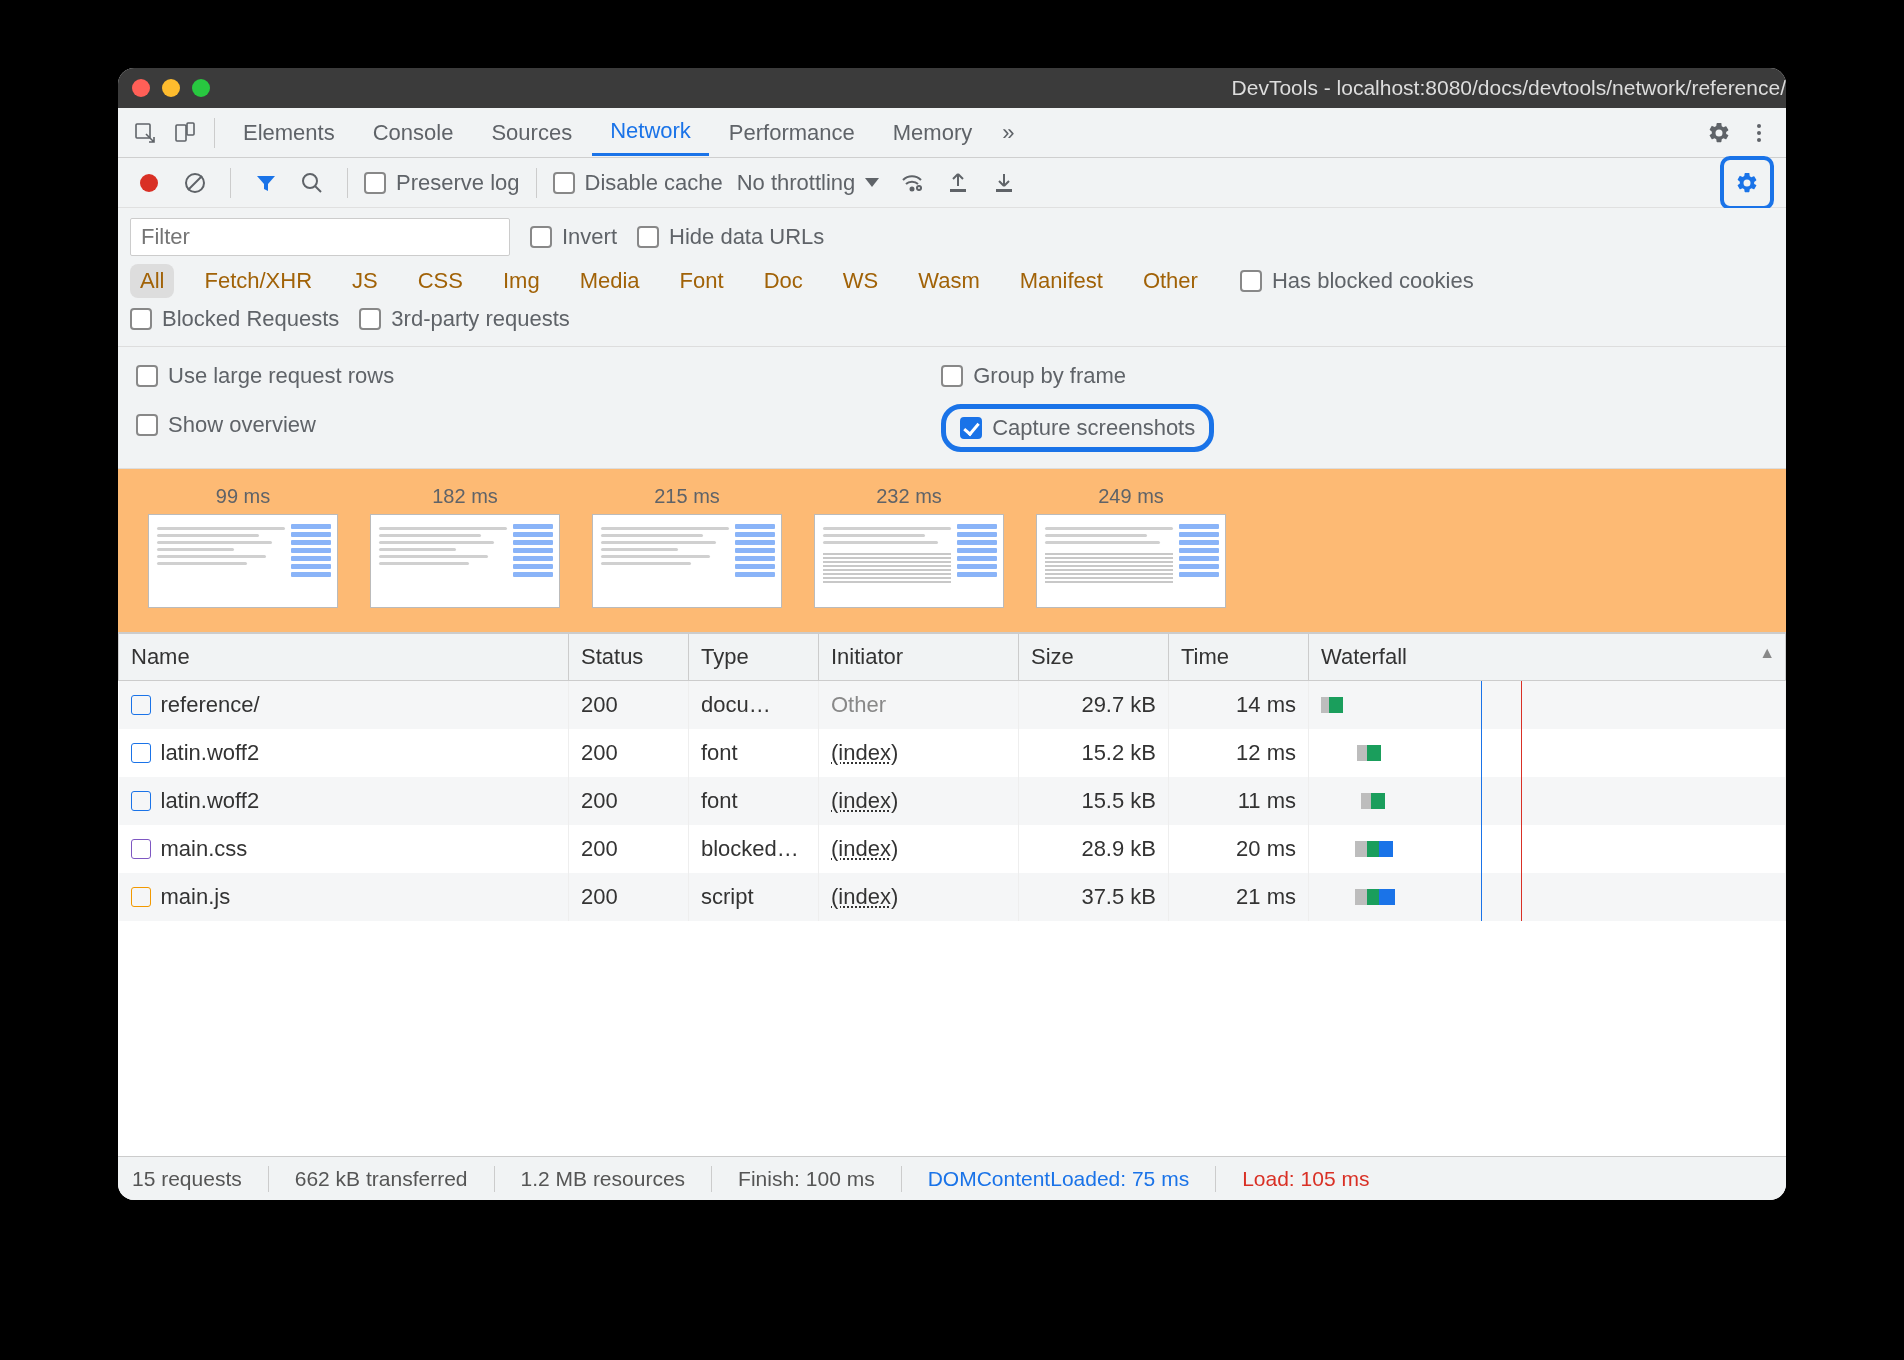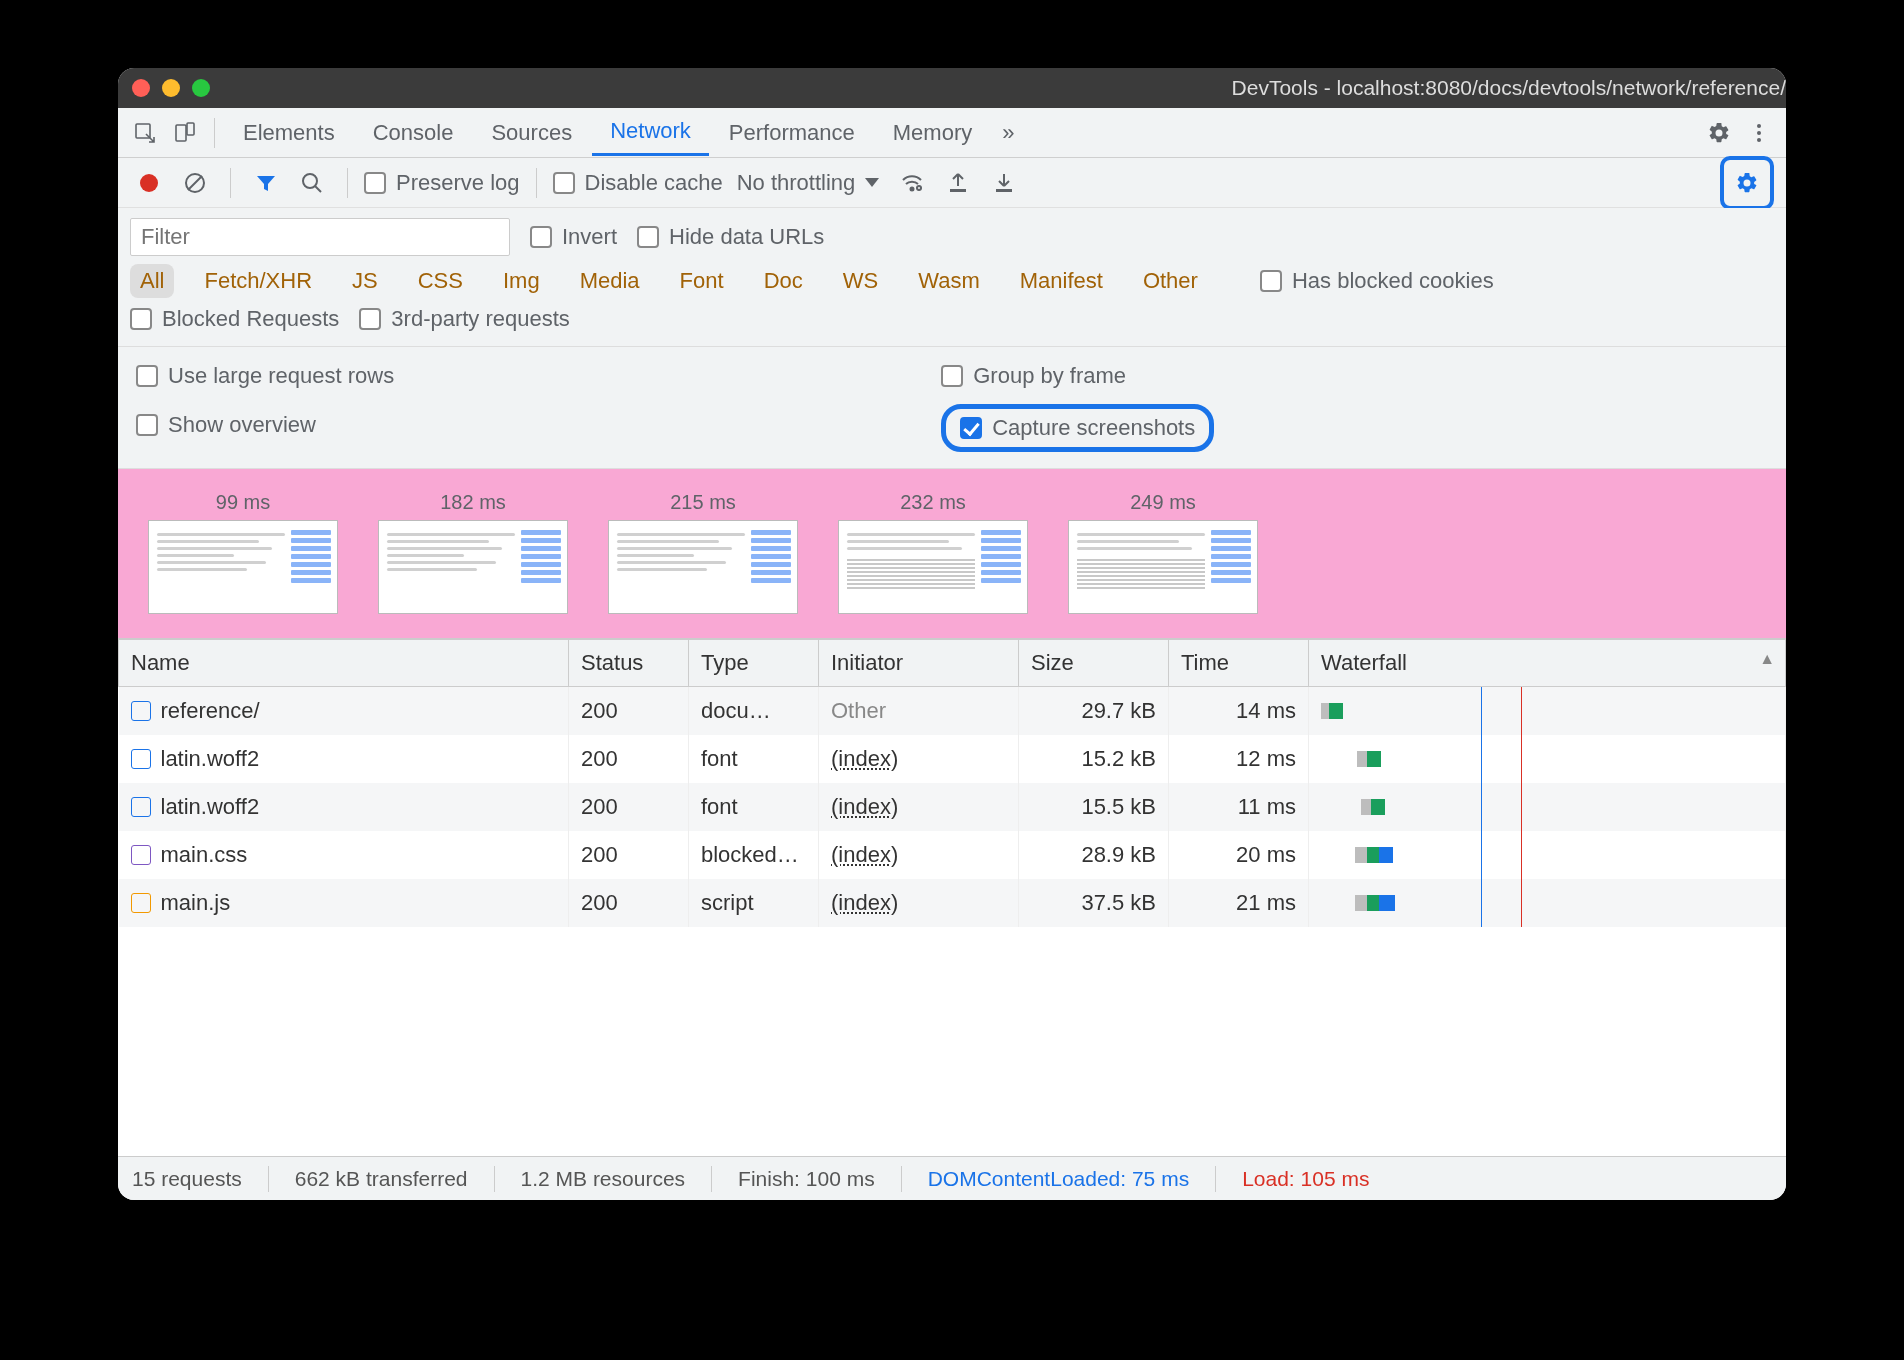--- a/index.html
+++ b/index.html
@@ -67,21 +67,21 @@
   .caret{ width:0;height:0;border-left:7px solid transparent;border-right:7px solid transparent;border-top:9px solid #5f6368;}
   .settings-hl{ border:4px solid #1a73e8; border-radius:10px; padding:4px;}
   .filtersbar{ background:#f1f3f4; padding:6px 12px 10px 12px; border-bottom:1px solid #ddd; flex:0 0 auto;}
   .row{display:flex; align-items:center; gap:20px; flex-wrap:wrap; padding:4px 0;}
   .filter-input{ width:380px; height:38px; background:#fff; border:1px solid #ccc; border-radius:2px; padding:0 10px; font-size:22px; color:#888;}
   .pill{ padding:4px 10px; border-radius:8px; color:#a16207; font-size:22px;}
   .pill.active{ background:#ddd;}
   .settingsrows{ background:#f1f3f4; border-bottom:1px solid #ddd; padding:10px 18px; flex:0 0 auto;}
   .settingsrows .col{ display:inline-block; width:49%; vertical-align:top;}
   .capture-hl{ display:inline-flex; align-items:center; border:5px solid #1a73e8; border-radius:20px; padding:6px 14px;}
-  .filmstrip{ background:#f9a8d4; border-bottom:1px solid #ccc; padding:22px 30px 24px 30px; display:flex; gap:40px; flex:0 0 auto;}
+  .filmstrip{ background:#fdba74; border-bottom:1px solid #ccc; padding:16px 30px 24px 30px; display:flex; gap:32px; flex:0 0 auto;}
   .shot{ text-align:center;}
   .shot .lbl{ color:#5f6368; font-size:20px; margin-bottom:6px;}
   .thumb{ width:190px; height:94px; background:#fff; border:1px solid #bbb; position:relative; overflow:hidden;}
   .thumb .bodyarea{ position:absolute; left:8px; top:8px; right:52px; bottom:8px;}
   .thumb .bodyarea .ln{ height:3px; background:#d0d0d0; margin:4px 0; border-radius:2px;}
   .thumb .side{ position:absolute; right:6px; top:6px; bottom:6px; width:40px;}
   .thumb .side .bl{ height:5px; background:#8ab4f8; margin:3px 0; border-radius:1px;}
   .thumb .tablearea{ position:absolute; left:8px; right:52px; top:36px; bottom:8px;}
   .thumb .tablearea .tln{ height:2px; background:#c8c8c8; margin:2px 0;}
   .table-wrap{ flex:1; overflow:hidden; background:#fff; display:flex; flex-direction:column;}
@@ -241,21 +241,21 @@
       <span class="pill">JS</span>
       <span class="pill">CSS</span>
       <span class="pill">Img</span>
       <span class="pill">Media</span>
       <span class="pill">Font</span>
       <span class="pill">Doc</span>
       <span class="pill">WS</span>
       <span class="pill">Wasm</span>
       <span class="pill">Manifest</span>
       <span class="pill">Other</span>
-      <label class="chk" style="margin-left:32px">
+      <label class="chk" style="margin-left:12px">
           <span class="chkbox"></span>
           <span>Has blocked cookies</span>
         </label>
     </div>
     <div class="row">
       <label class="chk">
           <span class="chkbox"></span>
           <span>Blocked Requests</span>
         </label>
       <label class="chk">

